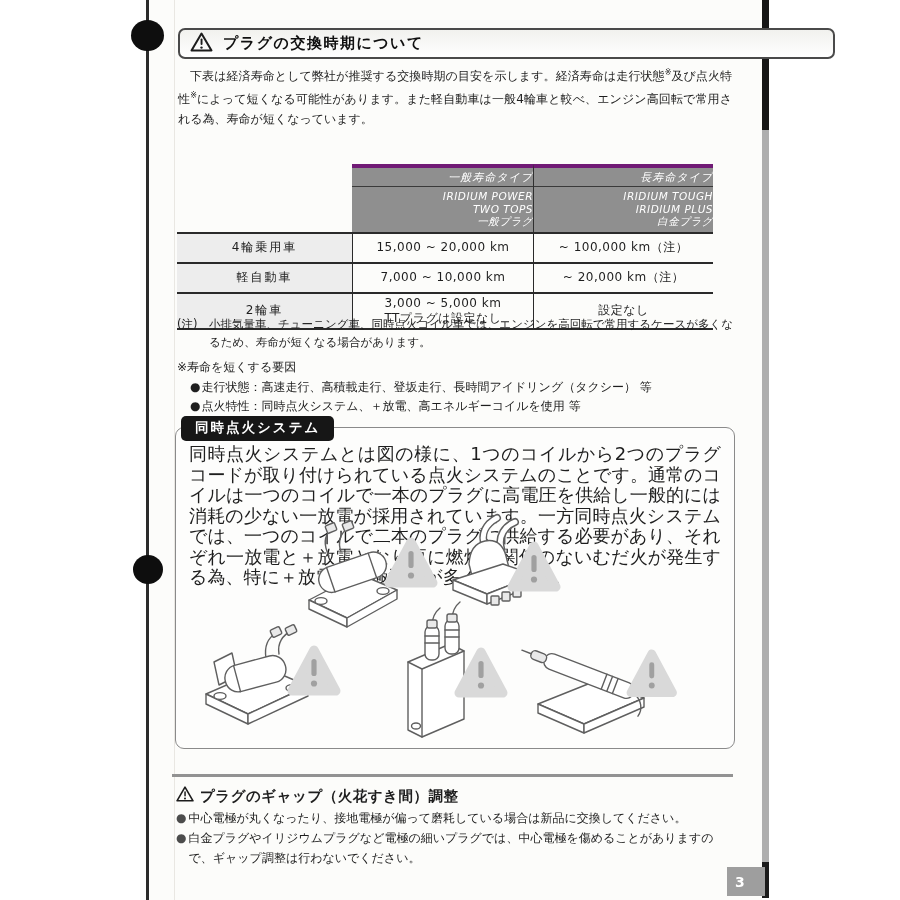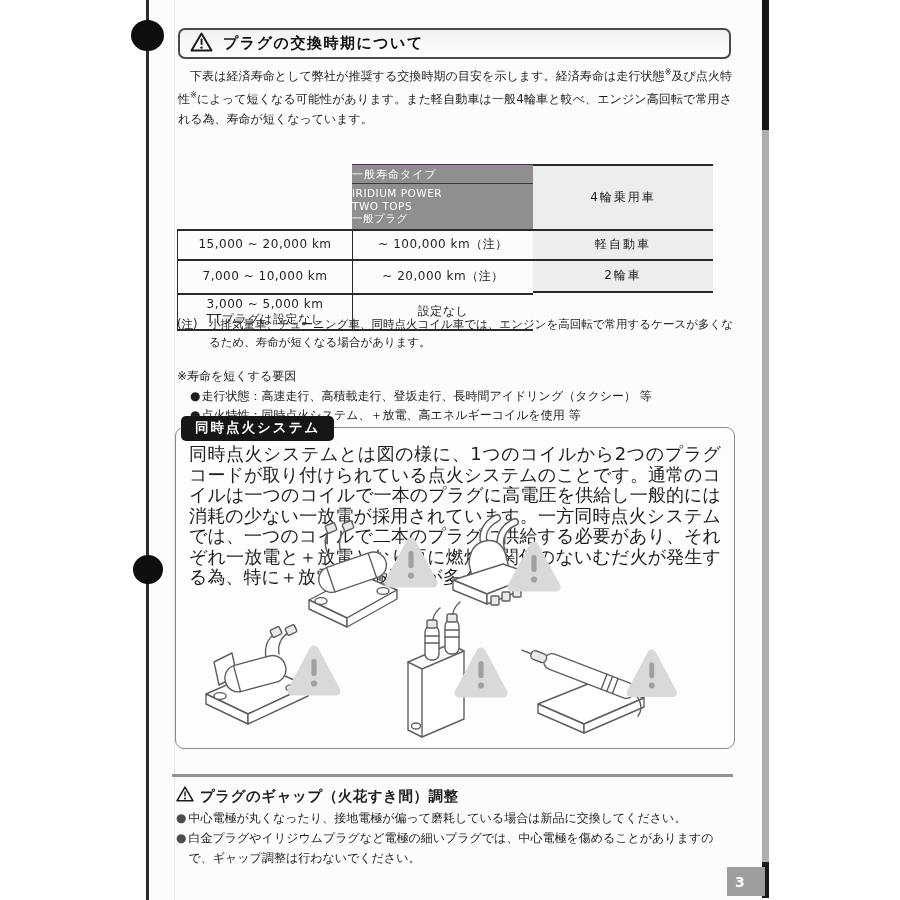--- a/index.html
+++ b/index.html
@@ -21,55 +21,55 @@
   .strip-top{top:0;height:130px;background:#161616;}
   .strip-mid{top:130px;height:732px;background:#aeaeae;}
   .strip-bot{top:862px;height:36px;background:#1b1b1b;}
   .pagenum{
     left:727px;top:867px;width:38px;height:29px;background:#9e9e9e;
     color:#fff;font-weight:bold;font-size:14px;
     display:flex;align-items:center;padding-left:8px;box-sizing:border-box;
   }
   
   .title-box{
-    left:178px;top:28px;width:553px;height:31px;box-sizing:border-box;
+    left:178px;top:28px;width:657px;height:31px;box-sizing:border-box;
     border:2px solid #4a4a4a;border-radius:7px;
     background:linear-gradient(#f1f1ee,#ffffff);
     display:flex;align-items:center;gap:10px;padding-left:10px;
   }
   .title-text{font-size:15px;font-weight:bold;color:#101010;letter-spacing:1.5px;}
   
   .intro{left:178px;top:63px;width:554px;font-size:12px;line-height:20px;text-align:justify;}
   .intro p{margin:0;text-indent:1em;}
   .intro sup{font-size:8px;}
   
   .dtable{
     left:177px;top:164px;width:536px;
     display:grid;grid-template-columns:175px 181px 180px;
   }
-  .hc{background:#8f8f8f;color:#ffffff;text-align:left;border-top:1px solid #701a75;}
+  .hc{background:#8f8f8f;color:#ffffff;text-align:right;border-top:4px solid #701a75;font-style:italic;}
   .hc.second{border-left:1.5px solid #2f2f2f;}
   .h-type{font-size:11px;padding:2px 0 1px;border-bottom:1.5px solid #3a3a3a;letter-spacing:1px;}
   .h-prod{font-size:10.5px;line-height:12.5px;padding:3px 0 4px;white-space:pre-line;letter-spacing:.5px;}
   .cell{
     display:flex;align-items:center;justify-content:center;text-align:center;
     font-size:12px;border-top:2px solid #2a2a2a;box-sizing:border-box;
     white-space:pre-line;line-height:15px;
   }
   .cell.lbl{background:#ededed;letter-spacing:2px;}
   .cell.val{border-left:1.5px solid #2a2a2a;letter-spacing:.5px;}
   .cell.r12{min-height:30px;}
   .cell.r3{min-height:34px;padding:2px 0;}
   .cell.last{border-bottom:2px solid #2a2a2a;}
   
   .notes{left:177px;top:315px;width:556px;font-size:11.5px;line-height:18px;}
   .note-row{display:flex;}
   .note-label{flex:0 0 32px;}
   .note-text{flex:1;text-align:justify;}
-  .factors-title{margin-top:16px;font-size:12px;}
+  .factors-title{margin-top:7px;font-size:12px;}
   .factor-item{display:flex;margin-top:4px;padding-left:13px;font-size:12px;line-height:15px;}
   .bullet{margin-right:1px;}
   
   .simul-box{
     left:175px;top:427px;width:560px;height:322px;box-sizing:border-box;
     border:1.5px solid #8a8a8a;border-radius:9px;background:#fdfdfc;
   }
   .simul-badge{
     position:absolute;top:-12px;left:5px;background:#161616;color:#fff;
     font-size:13.5px;font-weight:bold;letter-spacing:2px;
@@ -119,20 +119,26 @@
     <p><span>下表は経済寿命として弊社が推奨する交換時期の目安を示します。経済寿命は走行状態</span><sup>※</sup><span>及び点火特性</span><sup>※</sup><span>によって短くなる可能性があります。また軽自動車は一般4輪車と較べ、エンジン高回転で常用される為、寿命が短くなっています。</span></p>
   </div>
 
   <div class="abs dtable">
     <div></div>
     <div class="hc">
       <div class="h-type">一般寿命タイプ</div>
       <div class="h-prod">IRIDIUM POWER
 TWO TOPS
 一般プラグ</div>
+    </div>
+    <div class="hc second">
+      <div class="h-type">長寿命タイプ</div>
+      <div class="h-prod">IRIDIUM TOUGH
+IRIDIUM PLUS
+白金プラグ</div>
     </div>
 
     <div class="cell lbl r12">4輪乗用車</div>
     <div class="cell val r12">15,000 ~ 20,000 km</div>
     <div class="cell val r12">~ 100,000 km（注）</div>
 
     <div class="cell lbl r12">軽自動車</div>
     <div class="cell val r12">7,000 ~ 10,000 km</div>
     <div class="cell val r12">~ 20,000 km（注）</div>
 

